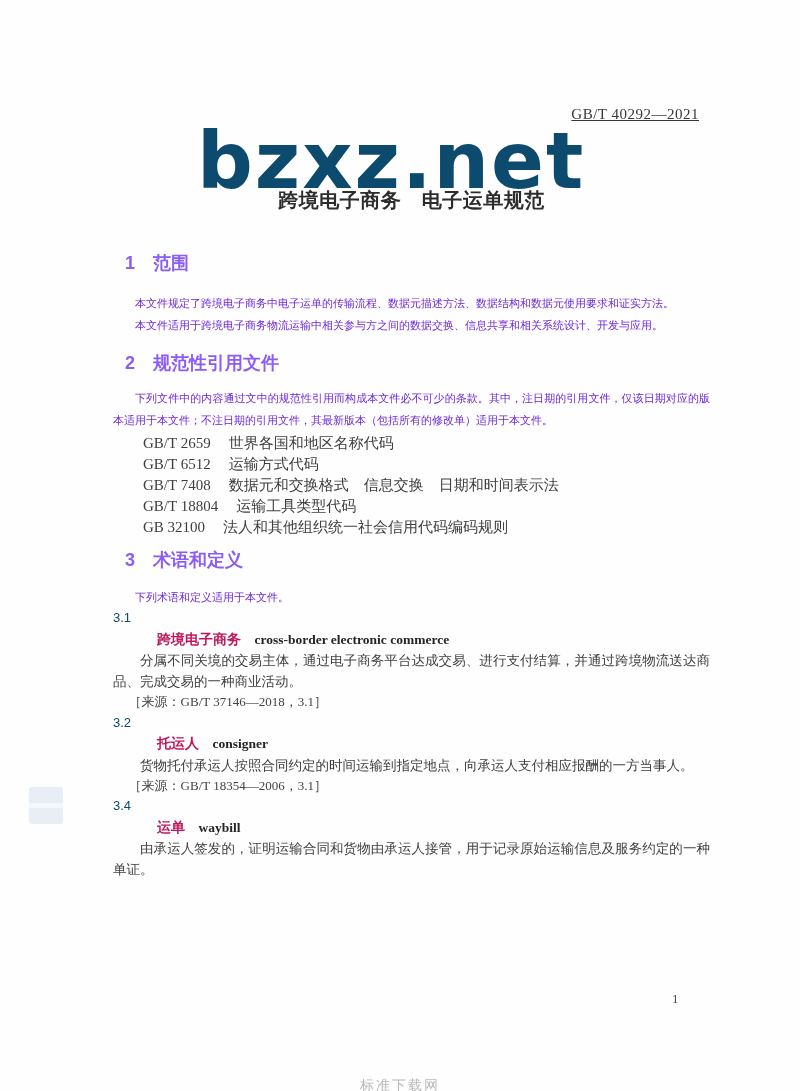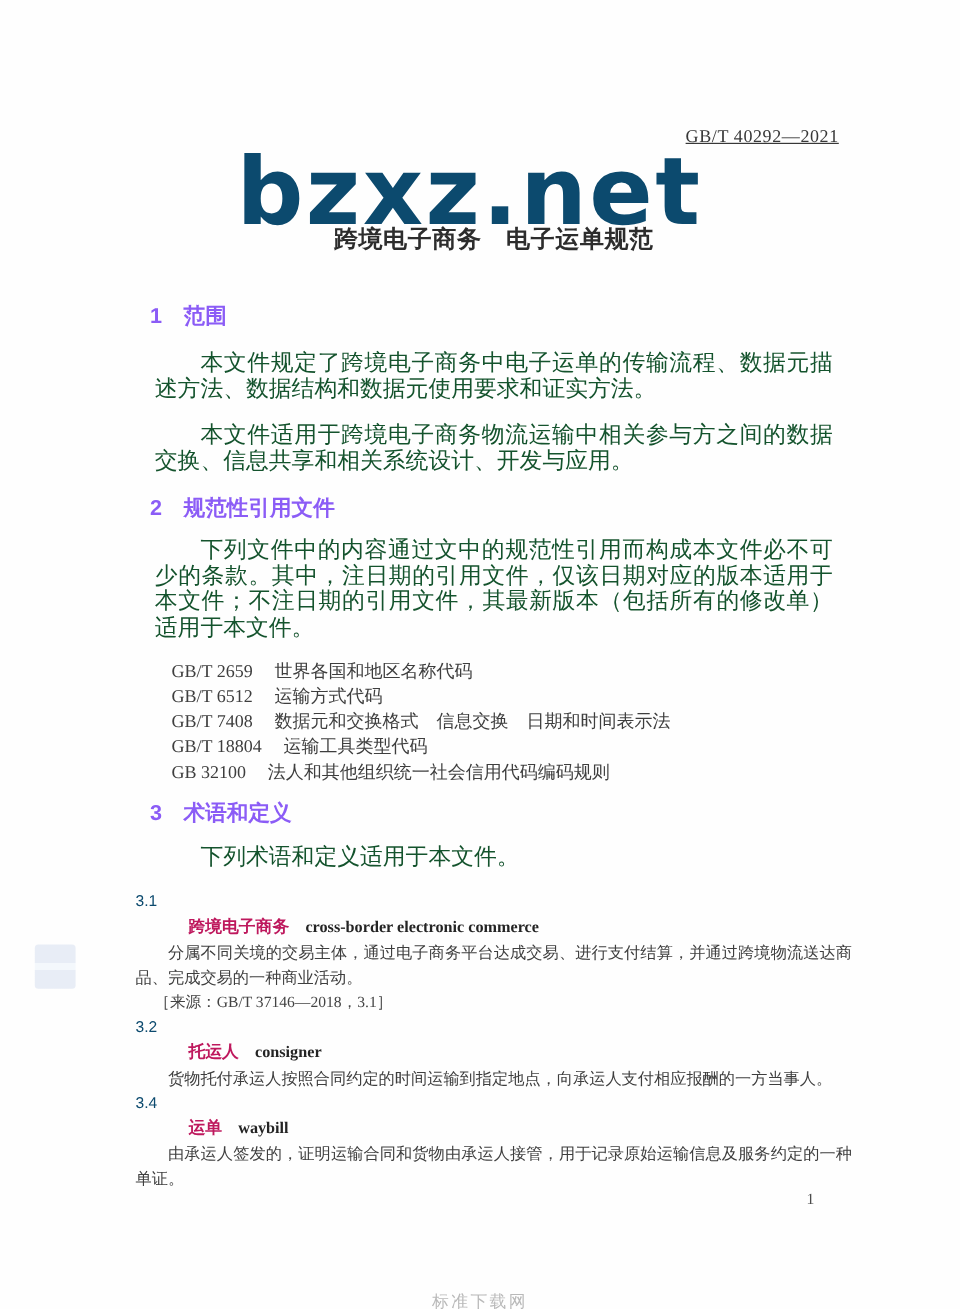--- a/index.html
+++ b/index.html
@@ -36,22 +36,22 @@
   }
   .sec-heading{
     margin:12px;
     font-family:"Liberation Sans","DejaVu Sans",sans-serif;
     font-weight:700;font-size:18px;line-height:17px;color:#8b5cf6;
   }
   .sh-1{margin-top:43px;}
   .sh-2{margin-top:19px;}
   .sh-3{margin-top:14px;}
   .body-para{
-    margin:16px;font-size:19px;line-height:22px;
-    text-indent:2em;color:#14532d;text-align:justify;
+    margin:0;font-size:11px;line-height:22px;
+    text-indent:2em;color:#6d28d9;text-align:justify;
   }
   .first-para{margin-top:20px;}
   .ref-intro{margin-top:16px;line-height:21.5px;}
   .ref-list{margin:2px 0 0 0;padding:0;list-style:none;}
   .ref-line{
     font-size:15px;line-height:21px;color:#3e3e3e;
     padding-left:2em;
   }
   .ref-title{margin-left:1.2em;}
   .terms-intro{margin-top:18px;line-height:21px;}
@@ -143,20 +143,21 @@
       <p class="term-def">分属不同关境的交易主体，通过电子商务平台达成交易、进行支付结算，并通过跨境物流送达商品、完成交易的一种商业活动。</p>
       <div class="term-source">［来源：GB/T 37146—2018，3.1］</div>
     </div>
 
     <div class="term">
       <div class="term-num">3.2</div>
       <div class="term-name">
         <span class="term-zh">托运人</span><span class="term-en">consigner</span>
       </div>
       <p class="term-def">货物托付承运人按照合同约定的时间运输到指定地点，向承运人支付相应报酬的一方当事人。</p>
+      <div class="term-source">［来源：GB/T 18354—2006，3.1］</div>
     </div>
 
 
     <div class="term">
       <div class="term-num">3.4</div>
       <div class="term-name">
         <span class="term-zh">运单</span><span class="term-en">waybill</span>
       </div>
       <p class="term-def">由承运人签发的，证明运输合同和货物由承运人接管，用于记录原始运输信息及服务约定的一种单证。</p>
 

